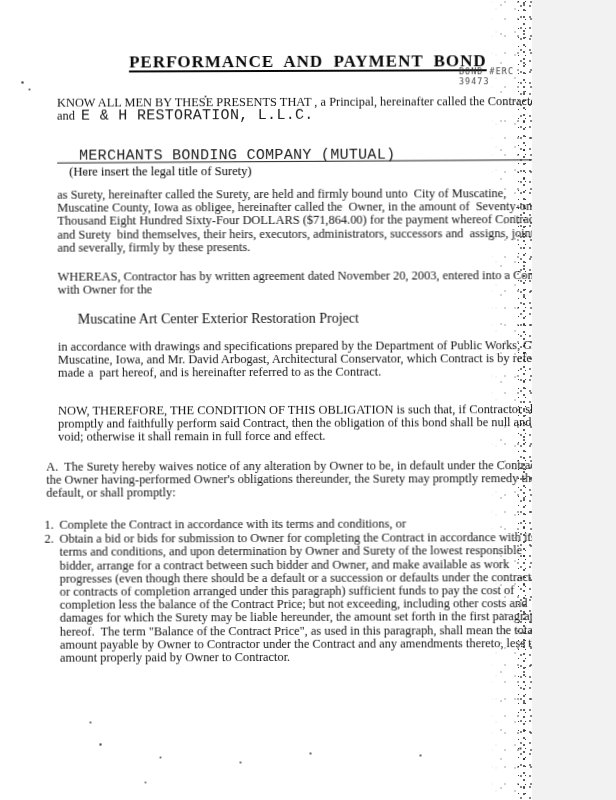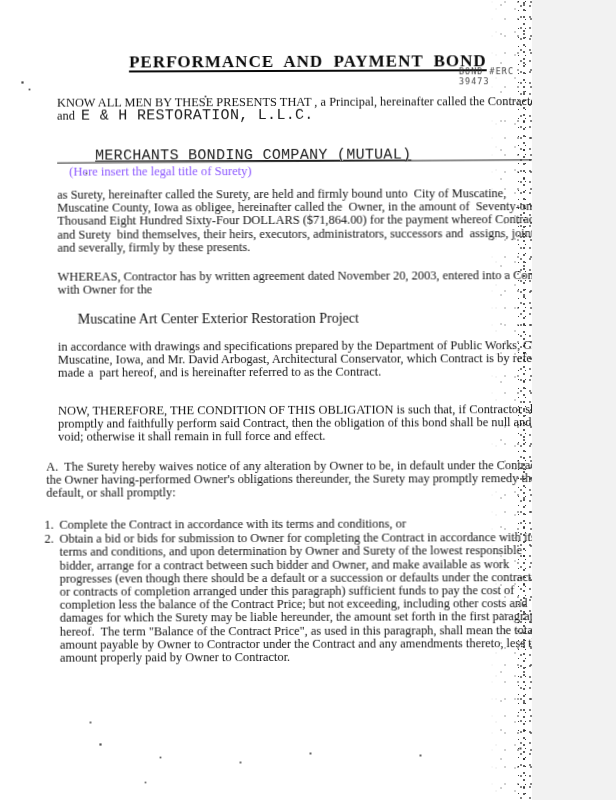--- a/index.html
+++ b/index.html
@@ -49,33 +49,32 @@
     color:#1e1e1e;
   }
   .typed{
     font-family:"Liberation Mono", monospace;
     font-size:15px;
     letter-spacing:.3px;
     color:#2a2a2a;
   }
   .intro{top:96px;}
   .surety-name{
-    position:absolute;top:147px;left:96px;
-    text-decoration:underline;
+    position:absolute;top:147px;left:80px;
     text-decoration-thickness:1px;
   }
   .surety-rule{
     position:absolute;top:161px;left:58px;width:502px;height:0;
     border-top:1.4px solid #2b2b2b;
     transform:rotate(-0.15deg);
   }
   .surety-caption{
     position:absolute;top:164px;left:70px;
     font-size:12.6px;
-    color:#8b5cf6;
+    color:#000000;
   }
   .p-surety{top:188px;}
   .p-whereas{top:270px;}
   .project-name{
     position:absolute;top:311px;left:78px;
     font-size:14px;color:#1e1e1e;
   }
   .p-accordance{top:340px;}
   .p-condition{top:404px;}
   .p-clause-a{top:460px;left:46px;width:514px;}

